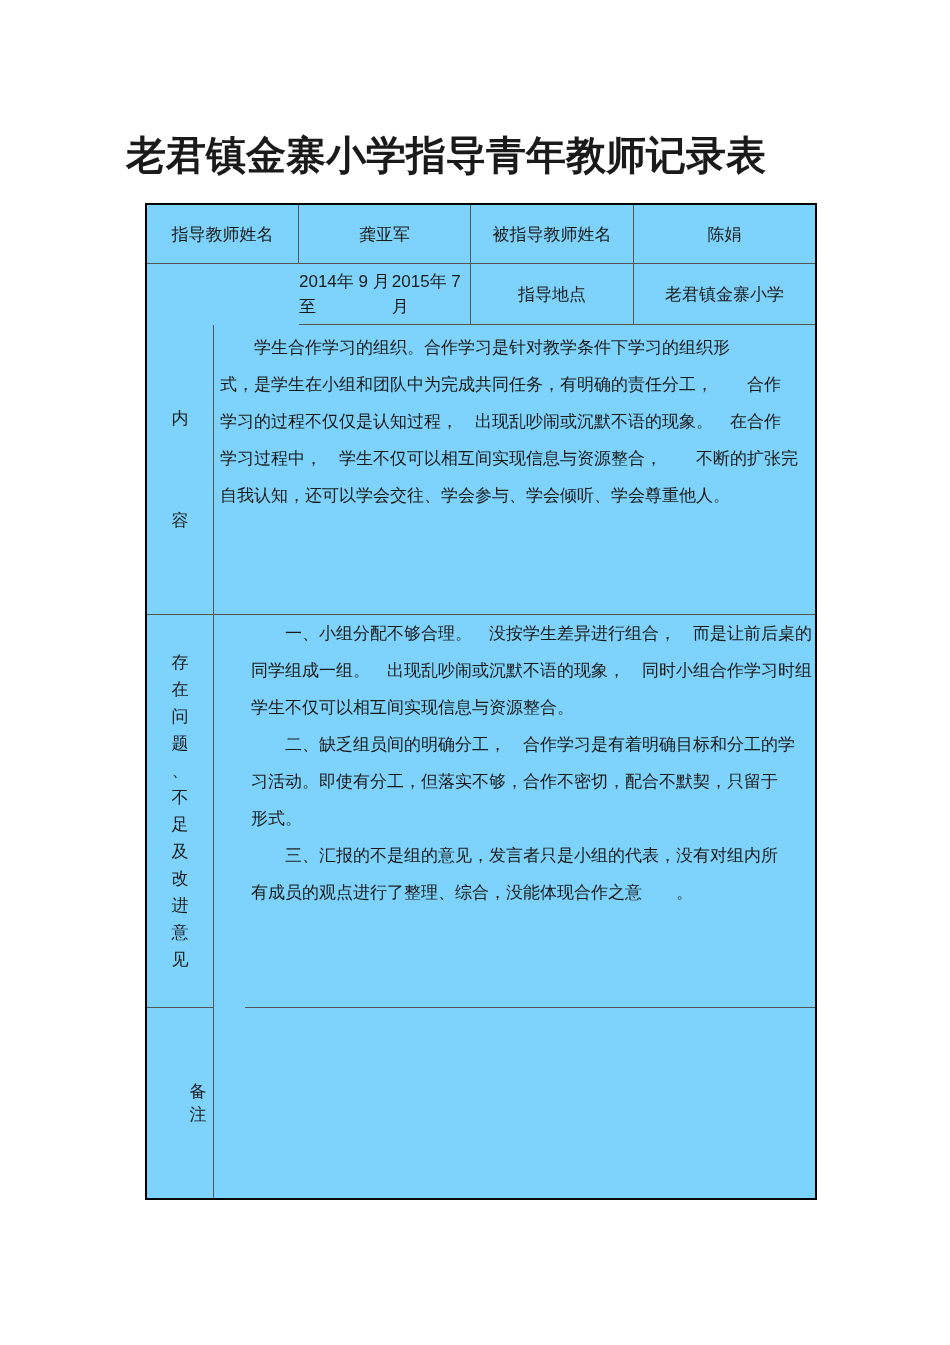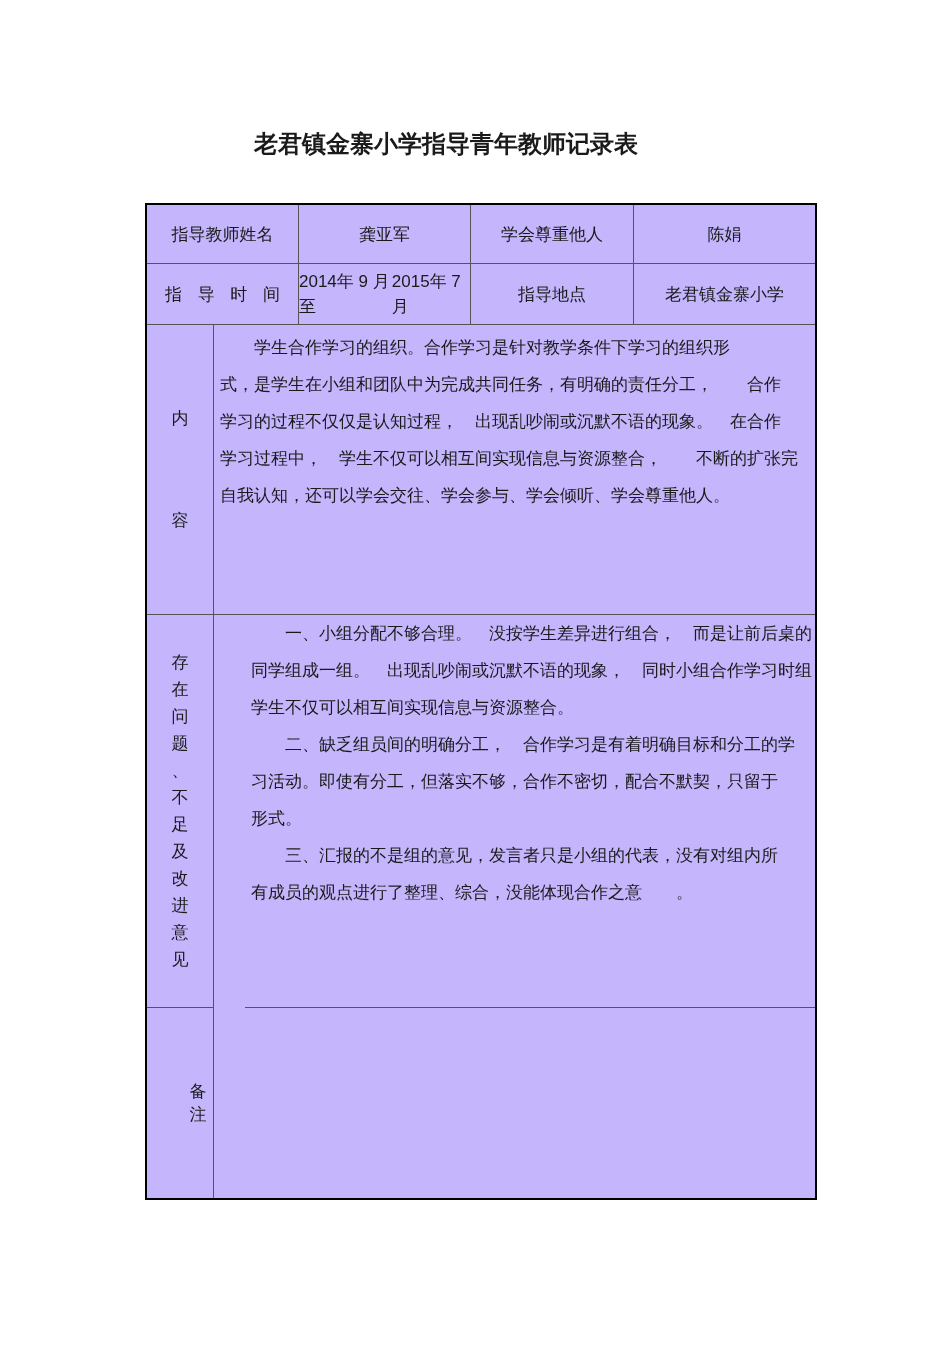--- a/index.html
+++ b/index.html
@@ -14,35 +14,35 @@
     font-family: "Liberation Sans", serif;
     color: #1a1a1a;
   }
   .title {
     position: absolute;
     top: 128px;
     left: 0;
     width: 892px;
     margin: 0;
     text-align: center;
-    font-size: 24px;
+    font-size: 40px;
     font-weight: bold;
     letter-spacing: 0px;
     font-family: "Liberation Serif", serif;
   }
   .record-table {
     position: absolute;
     left: 145px;
     top: 203px;
     width: 668px;
     border: 2px solid #000000;
     display: grid;
     grid-template-columns: 67px 85px 172px 163px 181px;
     grid-template-rows: 59px 61px 290px 393px 190px;
-    background: #c4b5fd;
+    background: #7dd3fc;
   }
   .cell {
     border-right: 1.5px solid #555555;
     border-bottom: 1.5px solid #555555;
     box-sizing: border-box;
     overflow: hidden;
     font-size: 17px;
   }
   .no-right { border-right: none; }
   .no-bottom { border-bottom: none; }
@@ -93,24 +93,23 @@
 <body>
 
 <div>
 
   <h1 class="title">老君镇金寨小学指导青年教师记录表</h1>
 
   <div class="record-table">
 
     <div class="cell hdr gc12 gr1">指导教师姓名</div>
     <div class="cell hdr gc3 gr1">龚亚军</div>
-    <div class="cell hdr gc4 gr1">学会尊重他人</div>
+    <div class="cell hdr gc4 gr1">被指导教师姓名</div>
     <div class="cell hdr gc5 gr1 no-right">陈娟</div>
 
-    <div class="cell hdr spread gc12 gr2">指 导 时 间</div>
     <div class="cell two-line gc3 gr2">
       <div>2014年 9 月至</div>
       <div>2015年 7 月</div>
     </div>
     <div class="cell hdr gc4 gr2">指导地点</div>
     <div class="cell hdr gc5 gr2 no-right">老君镇金寨小学</div>
 
     <div class="cell v-label v-gap-wide gc1 gr3">
         <span>内</span>
         <span>容</span>

